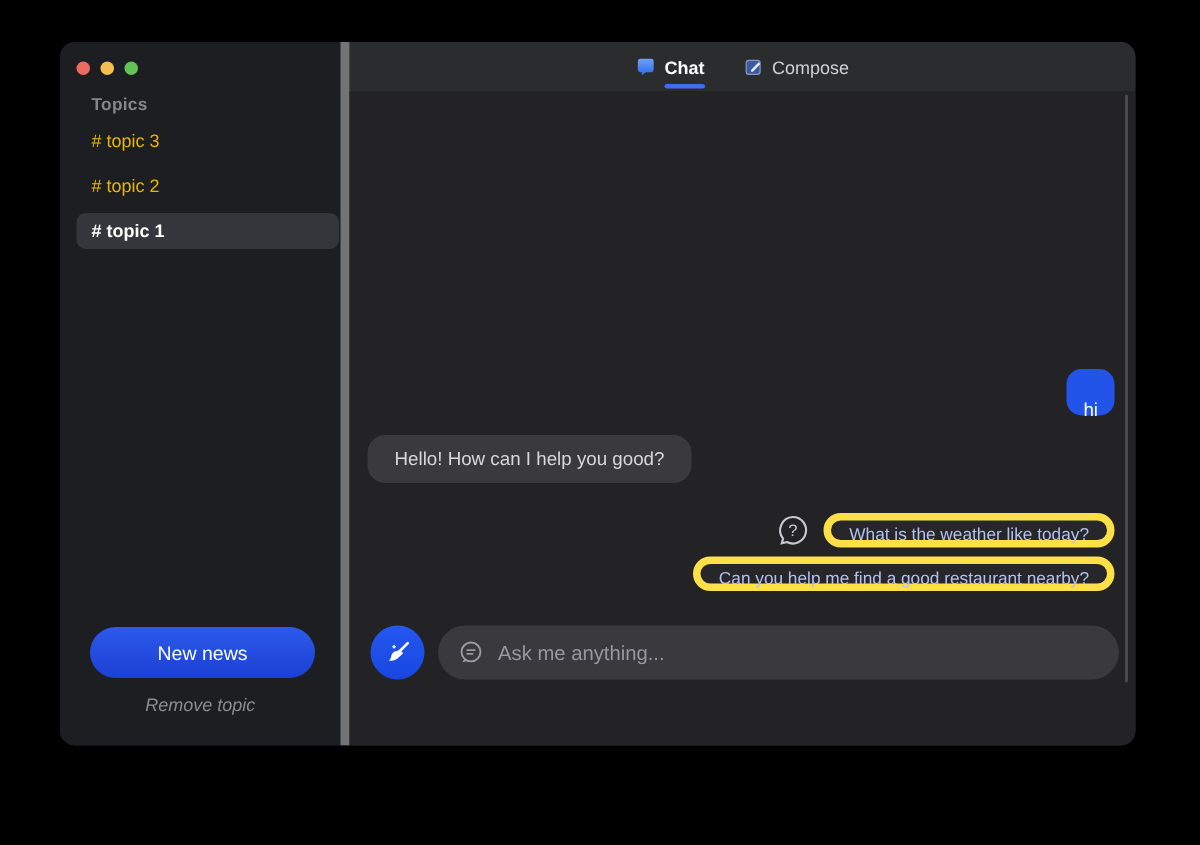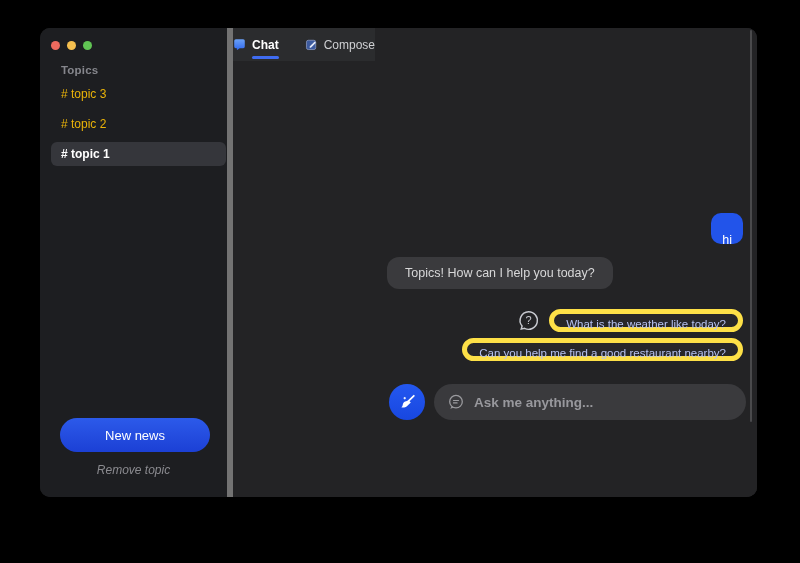--- a/index.html
+++ b/index.html
@@ -22,21 +22,21 @@
     border-radius:6px; font-size:12px; color:#eab308; cursor:default;
     white-space:nowrap; }
   .topic-item.selected { background:#35363b; color:#ffffff; font-weight:700; }
   .new-topic-btn { position:absolute; left:20px; bottom:45px; width:150px; height:34px;
     border:none; border-radius:17px; color:#fff; font-size:13px;
     font-family:inherit; background:linear-gradient(180deg,#2c5aea,#1c40d5); cursor:pointer; }
   .remove-topic { position:absolute; bottom:20px; left:0; width:100%; text-align:center;
     color:#8b8b90; font-size:12px; cursor:pointer;font-style:italic; }
 
   
-  .main { flex:1; display:flex; flex-direction:row; background:#232325; min-width:0; }
+  .main { flex:1; display:flex; flex-direction:column; background:#232325; min-width:0; }
   .main-header { height:33px; background:#2b2c2e; flex:none; display:flex;
     align-items:center; justify-content:center; gap:26px; }
   .tab { display:flex; align-items:center; gap:6px; font-size:12px; cursor:pointer; }
   .tab-label { color:#cfd0d3; }
   .tab.active .tab-label { color:#fff; font-weight:700; position:relative; }
   .tab.active .tab-label::after { content:""; position:absolute; left:0; right:0;
     bottom:-7px; height:2.5px; border-radius:2px; background:#3f6cf1; }
   .tab-icon { width:13px; height:13px; display:block; }
 
   .chat-area { flex:1; position:relative; background:#232325; }
@@ -61,21 +61,21 @@
   .input-bar { position:absolute; left:14px; right:11px; top:356px; height:36px;
     display:flex; align-items:center; gap:9px; }
   .clear-btn { width:36px; height:36px; flex:none; border:none; border-radius:50%;
     background:linear-gradient(180deg,#2458f0,#1847e0); display:flex;
     align-items:center; justify-content:center; cursor:pointer; }
   .clear-btn svg { width:19px; height:19px; }
   .input-pill { flex:1; height:36px; border-radius:18px; background:#3a3a3d;
     display:flex; align-items:center; padding:0 13px; gap:9px; }
   .msg-icon { width:18px; height:18px; flex:none; }
   .chat-input { flex:1; background:transparent; border:none; outline:none;
-    color:#e8e8ea; font-size:13.5px; font-family:inherit;font-weight:bold; }
+    color:#e8e8ea; font-size:13.5px; font-family:inherit; }
   .chat-input::placeholder { color:#98989d; }
 </style>
 </head>
 <body>
 
 <div class="window">
 
   <div class="sidebar">
     <div class="traffic-lights">
       <span class="light" style="background: rgb(237, 106, 94);"></span>
@@ -117,21 +117,21 @@
         </svg>
         <span class="tab-label">Compose</span>
       </div>
     </div>
 
     <div class="chat-area">
       <div class="scrollbar"></div>
 
       <div class="msg-user" style="background: rgb(34, 84, 234);">hi</div>
 
-      <div class="msg-assistant">Topics! How can I help you today?</div>
+      <div class="msg-assistant">Hello! How can I help you good?</div>
 
       <div class="suggestions">
         <div class="sugg-row">
           <svg class="help-icon" viewBox="0 0 24 24">
             <path d="M12 2.8a9.2 9.2 0 1 1-4.1 17.4L4.4 21l.9-3.2A9.2 9.2 0 0 1 12 2.8z" fill="none" stroke="#c7c9cf" stroke-width="1.5"></path>
             <text x="12" y="16" font-size="11.5" fill="#c7c9cf" text-anchor="middle" font-family="Liberation Sans, DejaVu Sans, sans-serif">?</text>
           </svg>
           <div class="pill">What is the weather like today?</div>
         </div>
         <div class="sugg-row">

